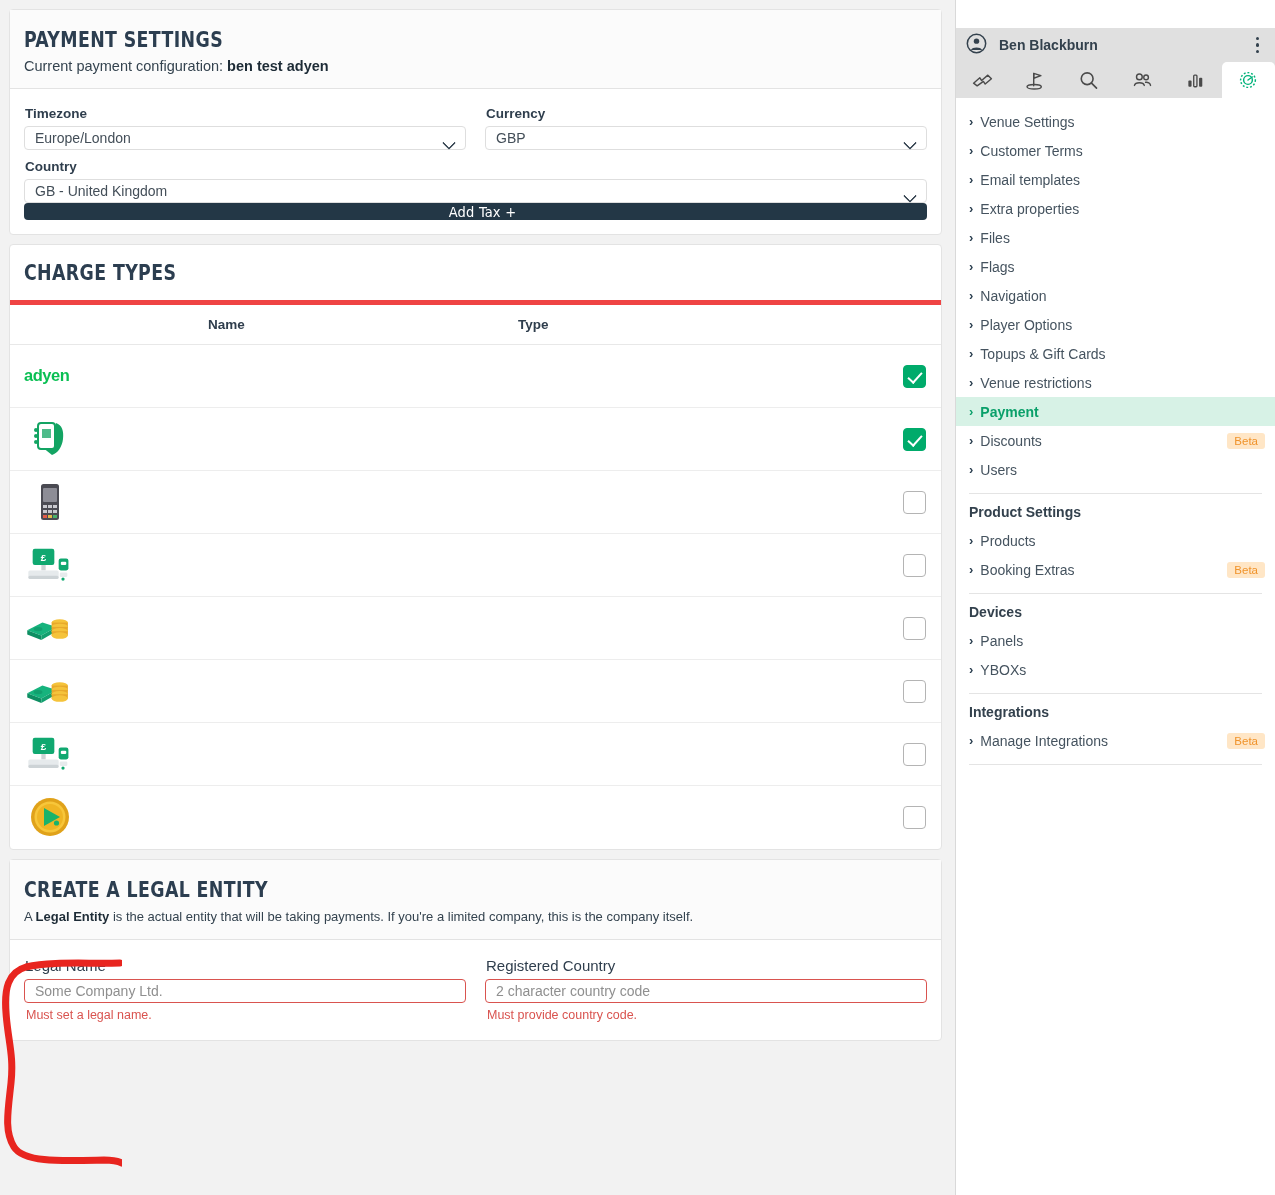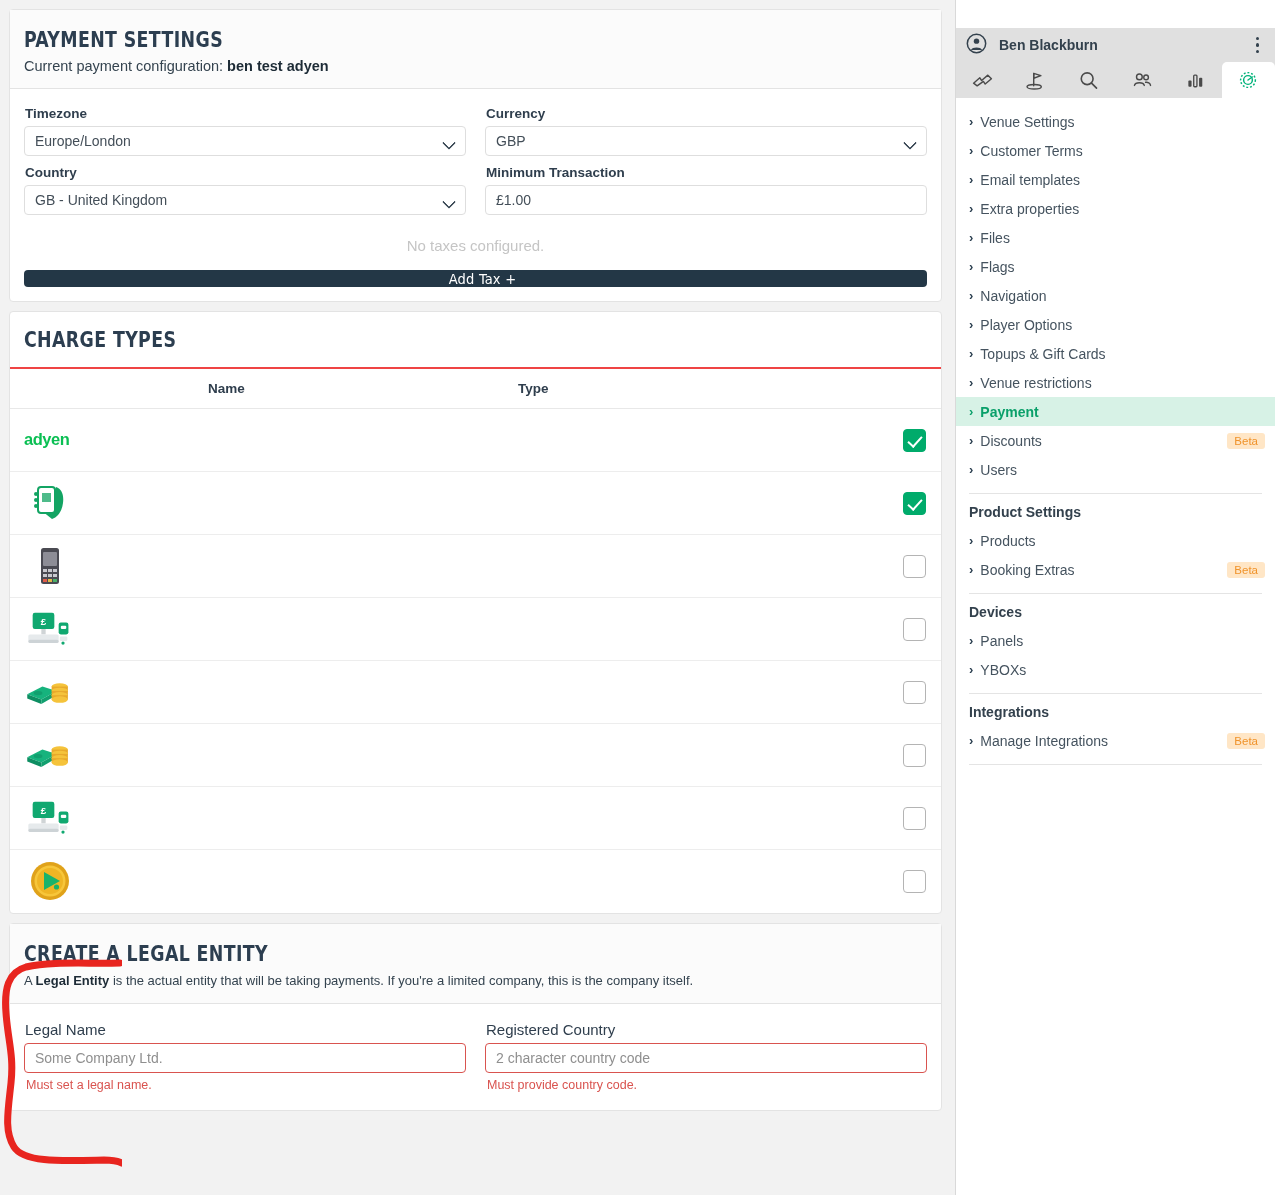--- a/index.html
+++ b/index.html
@@ -50,21 +50,21 @@
   .fcol { flex: 1; min-width: 0; }
   .flabel {
     display: block;
     font-size: 13.5px;
     font-weight: bold;
     color: #2f3e4d;
     margin: 9px 0 5px 1px;
   }
   .fcontrol {
     width: 100%;
-    height: 30px;
+    height: 24px;
     border: 1px solid #dedede;
     border-radius: 4px;
     background: #fff;
     font-size: 14px;
     color: #434e58;
     padding: 0 10px;
     font-family: "Liberation Sans", sans-serif;
     display: flex;
     align-items: center;
     position: relative;
@@ -102,21 +102,21 @@
 
   
   .ct-head { padding: 16px 14px 15px 14px; }
   table.ctable { width: 100%; border-collapse: collapse; }
   table.ctable th {
     text-align: left;
     font-size: 13.5px;
     font-weight: bold;
     color: #2f3e4d;
     padding: 12px 8px;
-    border-top: 2px solid #ef4444;
+    border-top: 5px solid #ef4444;
     border-bottom: 1px solid #e8e8e8;
   }
   table.ctable td {
     font-size: 14px;
     color: #434e58;
     padding: 0 8px;
     height: 63px;
     border-bottom: 1px solid #ededed;
     vertical-align: middle;
   }
@@ -271,28 +271,21 @@
             </div>
           </div>
         </div>
         <div class="frow">
           <div class="fcol">
             <label class="flabel">Country</label>
             <div class="fcontrol fselect">
               <span>GB - United Kingdom</span>
             </div>
           </div>
-          <div class="fcol">
-            <label class="flabel">Minimum Transaction</label>
-            <div class="fcontrol">
-              <span>£1.00</span>
-            </div>
-          </div>
-        </div>
-        <div class="taxes-empty">No taxes configured.</div>
+        </div>
         <button class="btn-dark">Add Tax +</button>
       </div>
     </div>
 
     <div class="card">
       <div class="ct-head">
         <h1 class="sec-title" style="margin:0;">CHARGE TYPES</h1>
       </div>
       <table class="ctable">
         <thead>

